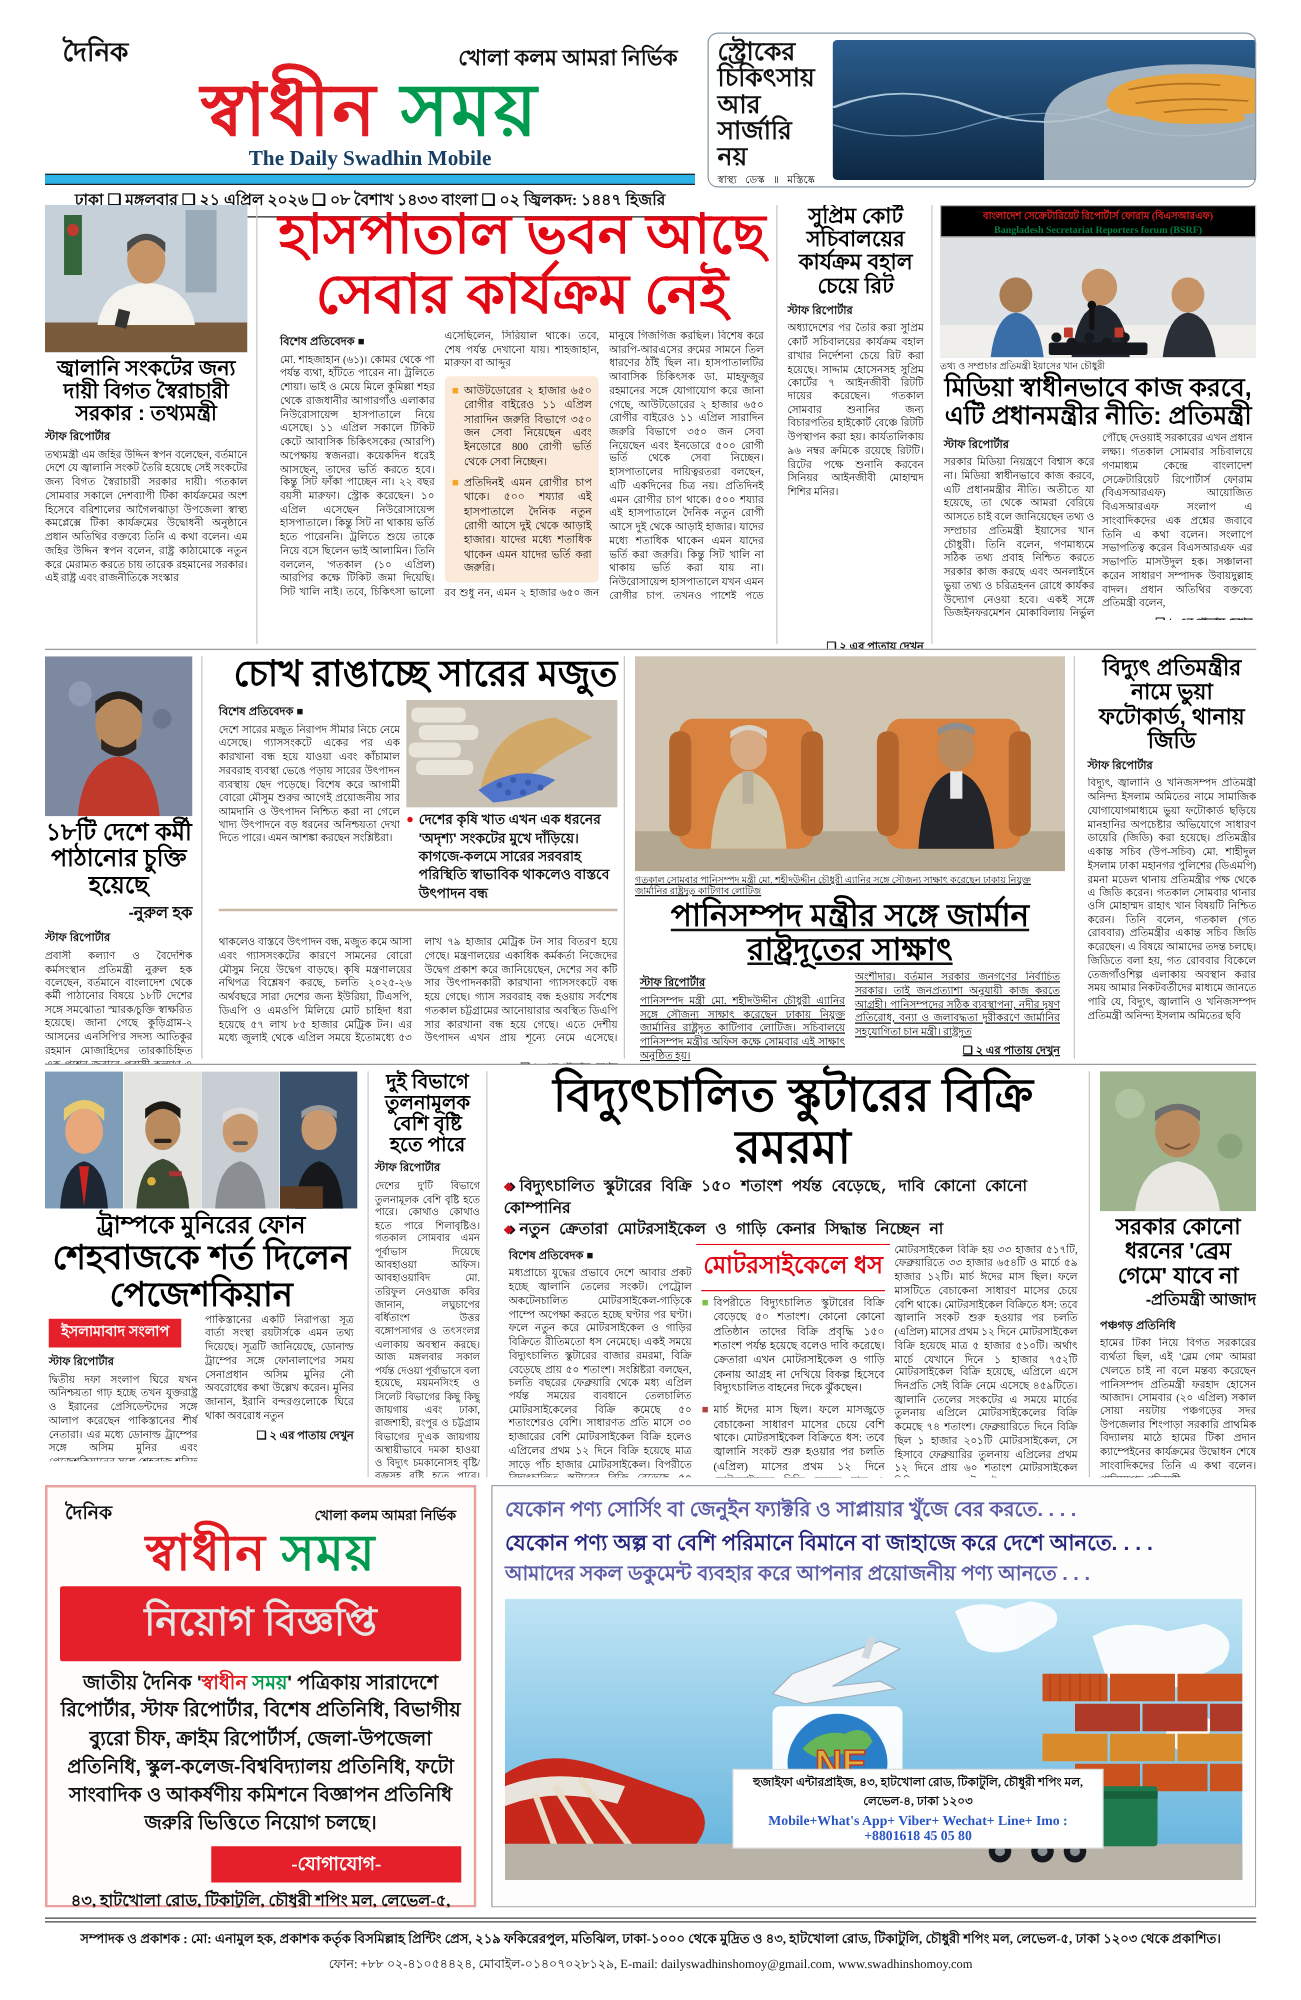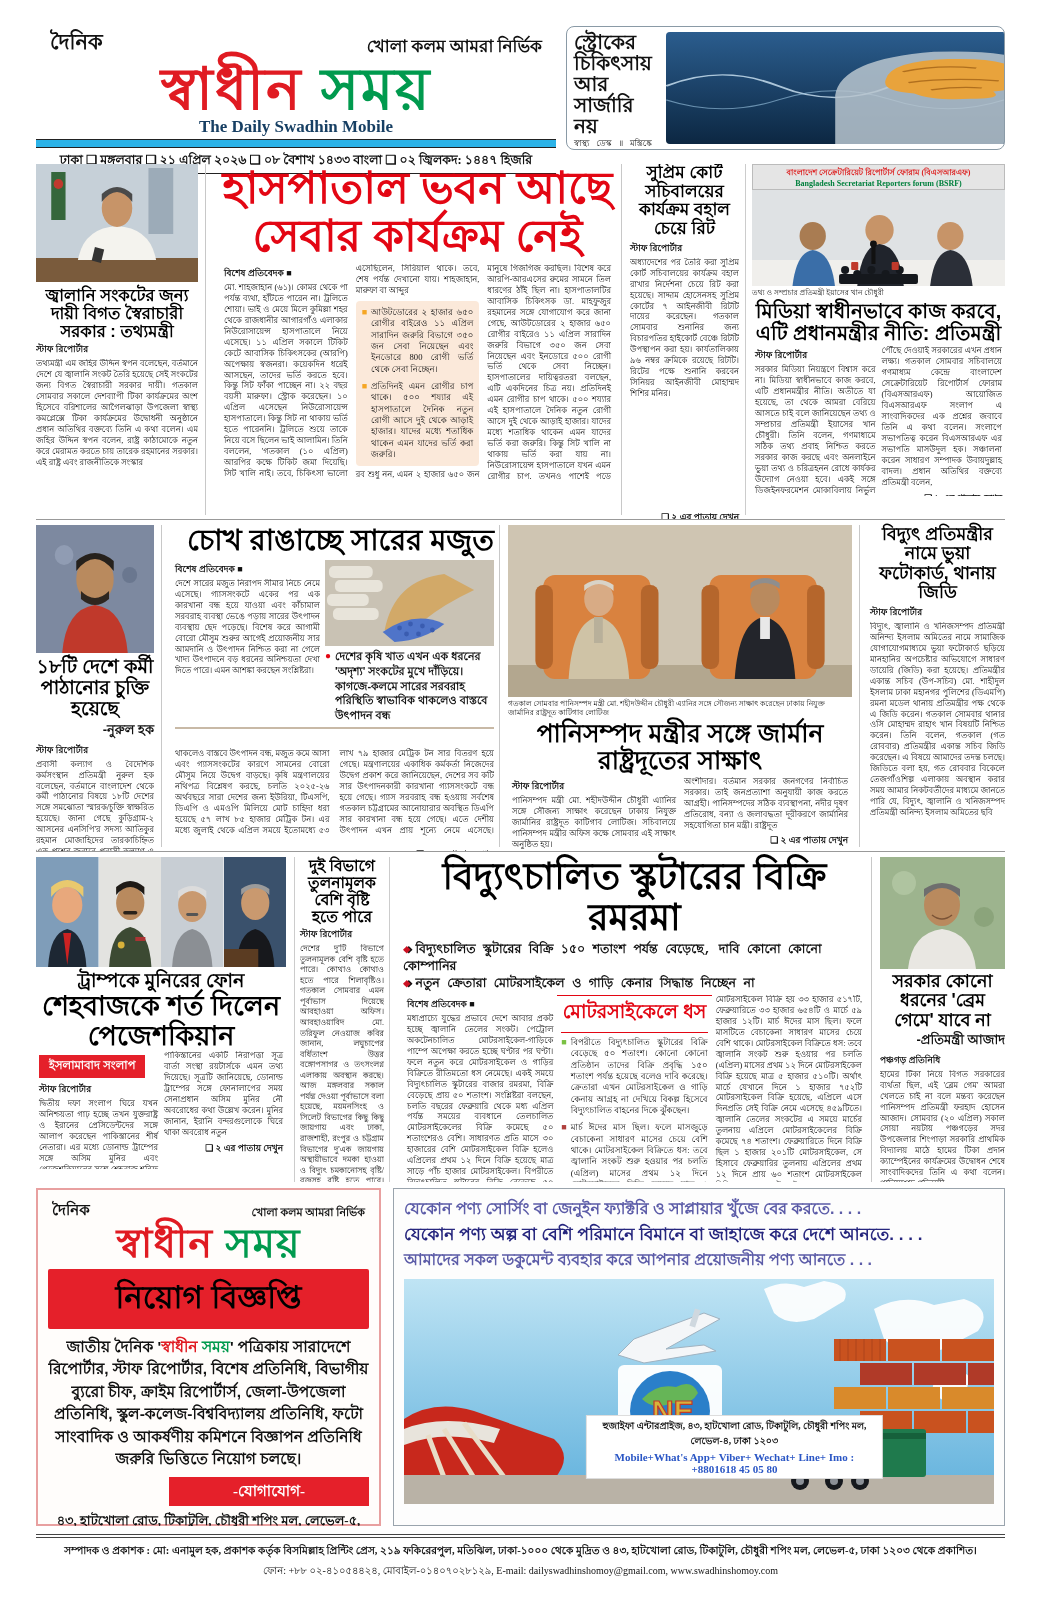--- a/index.html
+++ b/index.html
@@ -41,40 +41,40 @@
 .lead-cols { display:flex; margin-top:5px; height:215px; overflow:hidden; }
 .lead-cols > div { flex:1; padding:0 4px; }
 .hl-box { background:#fbe9da; border-radius:4px; padding:6px 6px; margin:4px 0; }
 .hl-box .bd { font-size:8.6px; }
 .hl-item { display:flex; margin-bottom:6px; }
 .hl-sq { color:#f5a623; font-size:9px; margin-right:4px; line-height:1.2; }
 .right-col { flex:1; display:flex; }
 .writ-sub { width:116px; flex-shrink:0; padding-right:6px; border-right:1px solid #ccc; }
 .writ-h { font-size:17px; margin-bottom:2px; }
 .media-sub { flex:1; padding-left:6px; }
-.bsrf-banner { background:#e5e5e5; border:1px solid #bbb; text-align:center; padding:1px 0; }
+.bsrf-banner { background:#000000; border:1px solid #bbb; text-align:center; padding:1px 0; }
 .bsrf-bn { font-size:8px; font-weight:bold; color:#d22; }
 .bsrf-en { font-size:8px; font-weight:bold; color:#00803d; }
 .media-h { font-size:20px; margin:3px 0 2px; }
 .media-cols { display:flex; height:150px; overflow:hidden; }
 .media-cols > div { flex:1; padding:0 3px; }
 
 .row2 { height:332px; padding-top:5px; border-bottom:1px solid #999; padding-bottom:4px; }
 .workers-col { width:126px; flex-shrink:0; }
 .workers-h { font-size:19px; margin-top:4px; }
 .attr { text-align:right; font-weight:bold; font-size:13px; font-family:"Liberation Sans",sans-serif; }
 .fert-col { width:330px; flex-shrink:0; padding:0 5px; }
 .fert-h { font-size:29px;text-align:right; }
 .fert-top { display:flex; margin-top:3px; }
 .fert-left { width:150px; padding-right:5px; }
 .fert-right { flex:1; }
 .fert-quote { font-size:11px; font-weight:bold; line-height:1.35; margin-top:3px; display:flex; font-family:"Liberation Sans",sans-serif; }
 .red-dot { color:#e30613; margin-right:4px; font-size:10px; }
 .fert-bottom { column-count:2; column-gap:10px; margin-top:4px; border-top:2px solid #c8b9a6; padding-top:20px; height:118px; overflow:hidden; }
-.german-col { width:352px; flex-shrink:0; }
+.german-col { width:352px; flex-shrink:0;text-decoration:underline; }
 .german-h { font-size:25px; margin:2px 0; }
 .german-cols { display:flex; height:72px; overflow:hidden; }
 .german-cols > div { flex:1; padding:0 4px; }
 .pcard-col { flex:1; padding-left:2px; }
 .pcard-h { font-size:17.5px; margin-bottom:3px; }
 
 .row3 { height:330px; padding-top:5px; }
 .sheh-col { width:250px; flex-shrink:0; }
 .strip { display:flex; height:110px; }
 .strip > div { flex:1; overflow:hidden; }
@@ -100,21 +100,21 @@
 .moto-item .bd { font-size:8.6px; }
 .sq-g { color:#7ac143; } .sq-m { color:#b0413e; }
 .blame-col { flex:1; }
 .blame-h { font-size:17.5px; margin-top:3px; }
 
 .ads { height:338px; margin-top:6px; }
 .job-ad { width:345px; flex-shrink:0; border:2px solid #e8a0a0; background:#fffdfb; padding:8px 10px 6px; text-align:center; }
 .job-ad .mh-topline { padding:0 4px; }
 .job-ad .dainik { font-size:15px; } .job-ad .tagline { font-size:12px; }
 .job-logo { font-size:40px; font-weight:900; letter-spacing:1px; line-height:1; font-family:"Liberation Sans",sans-serif; }
-.job-banner { background:#e5202a; color:#000000; font-size:31px; font-weight:900; padding:4px 0; margin:6px 0 7px; font-family:"Liberation Sans",sans-serif; border-radius:2px; }
+.job-banner { background:#e5202a; color:#e5e5e5; font-size:31px; font-weight:900; padding:4px 0; margin:6px 0 7px; font-family:"Liberation Sans",sans-serif; border-radius:2px; }
 .job-intro { font-size:15.5px; font-weight:bold; line-height:1.45; font-family:"Liberation Sans",sans-serif; }
 .jr { color:#e01b22; } .jg { color:#009a4e; }
 .contact-banner { display:block; width:200px; margin:6px 0 5px auto; background:#e5202a; color:#fff; font-weight:bold; font-size:15px; padding:2px 0; }
 .job-addr { font-size:13px; font-weight:bold; }
 .ship-ad { flex:1; margin-left:12px; border:1.5px solid #9aa4ad; background:#fdfdfd; padding:8px 10px 6px; position:relative; }
 .ship-line { font-weight:bold; font-size:16px; line-height:1.55; font-family:"Liberation Sans",sans-serif; }
 .l1,.l3 { color:#5c5ca8; } .l2 { color:#26267e; font-size:17px; }
 .collage { position:relative; height:225px; margin-top:6px; }
 .collage svg { display:block; width:100%; height:100%; }
 .collage-contact { position:absolute; left:50%; transform:translateX(-38%); bottom:26px; background:#fff; padding:3px 10px; text-align:center; box-shadow:0 0 0 1px #ddd; }

